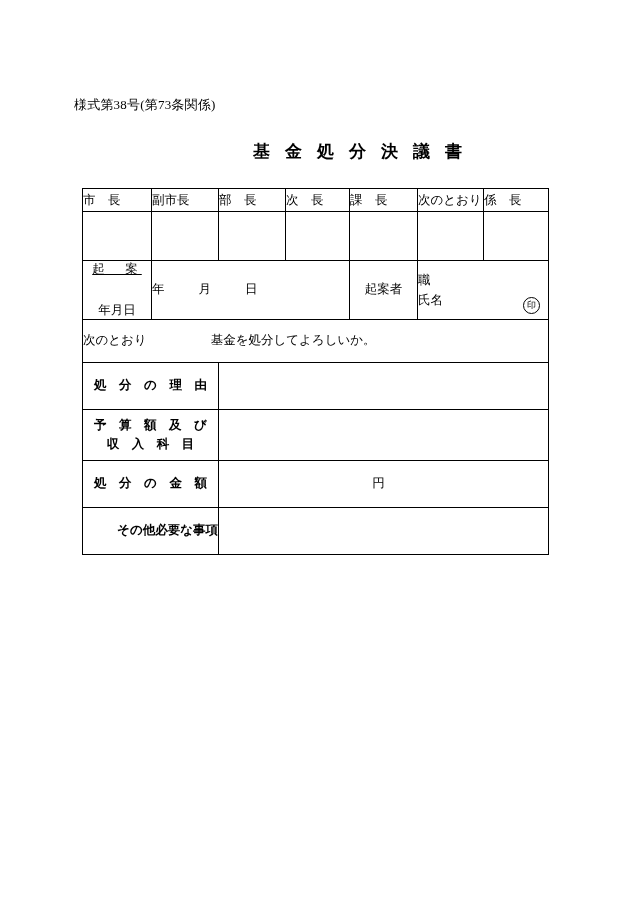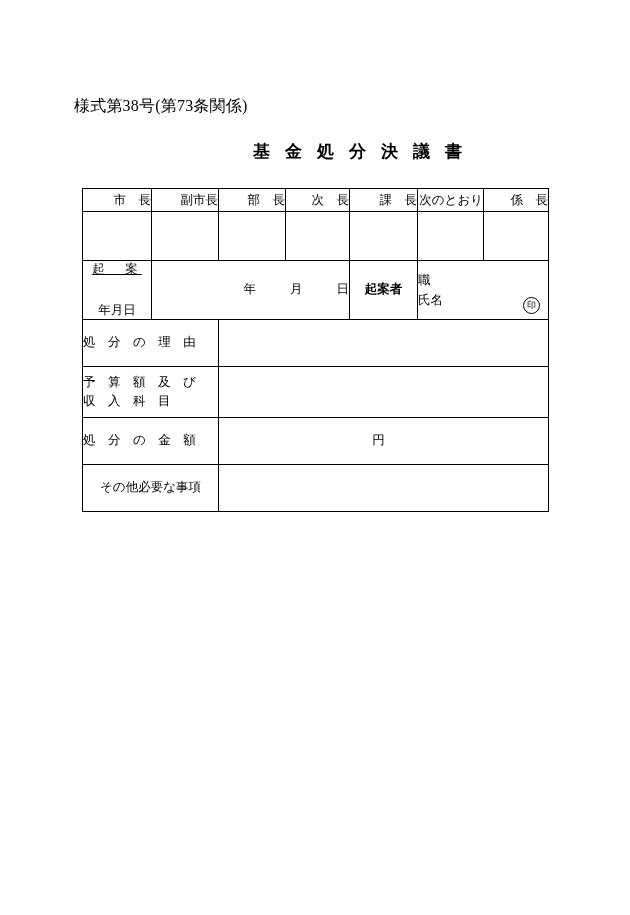--- a/index.html
+++ b/index.html
@@ -19,21 +19,21 @@
     left: 0;
     top: 0;
     width: 630px;
     height: 915px;
     overflow: hidden;
   }
   .form-number {
     position: absolute;
     left: 74px;
     top: 96px;
-    font-size: 16px;
+    font-size: 13px;
     letter-spacing: 0.2px;
     white-space: nowrap;
   }
   .doc-title {
     position: absolute;
     left: 0;
     top: 140px;
     width: 630px;
     text-align: center;
     font-size: 17px;
@@ -51,49 +51,48 @@
     border-collapse: collapse;
     table-layout: fixed;
   }
   table.main td {
     border: 1px solid #000000;
     font-size: 12.5px;
     vertical-align: middle;
     padding: 0;
   }
   .cell-label {
-    text-align: right;
+    text-align: left;
     height: 22px;
     line-height: 22px;
     white-space: nowrap;
   }
   .sig-blank { height: 48px; }
 
   .kian-label {
     text-align: center;
     line-height: 1.35;
     padding: 6px 0;
     white-space: nowrap;
   }
   .kian-label .l1 { letter-spacing: 4px; text-decoration: underline; }
   .kian-label .l2 { letter-spacing: 0px; margin-top: 24px; }
 
   .date-cell {
-    text-align: right;
+    text-align: left;
     padding: 14px 0;
     white-space: nowrap;
     margin-top: 37px;
   }
   .date-cell .d { display: inline-block; }
   .date-cell .gap { display: inline-block; width: 34px; }
 
   .kianja {
     text-align: center;
     white-space: nowrap;
-    font-weight: bold;
   }
 
   .shokushi {
     position: relative;
     padding: 5px 0 5px 8px;
     line-height: 1.6;
     height: 42px;
   }
   .shokushi .seal {
     position: absolute;
@@ -110,38 +109,40 @@
 
   .question-row td {
     height: 42px;
     padding: 0 0 0 14px;
     font-size: 12.5px;
     white-space: nowrap;
   }
   .question-row .q-gap { display: inline-block; width: 64px; }
 
   .row-label {
-    text-align: left;
+    text-align: center;
     white-space: nowrap;
     line-height: 1.5;
     padding: 6px 4px;
+    font-weight: bold;
   }
   .value-cell { padding: 0 16px; }
   .tall { height: 46px; }
   .taller { height: 50px; }
   .yen {
     display: block;
     text-align: center;
     padding-right: 10px;
   }
   .other-label {
-    text-align: center;
+    text-align: right;
     white-space: nowrap;
     font-size: 12.5px;
     padding: 6px 2px;
+    font-weight: bold;
   }
 </style>
 </head>
 <body>
 
 <div class="page">
 
   <div class="form-number">様式第38号(第73条関係)</div>
 
   <div class="doc-title">
@@ -189,20 +190,25 @@
           <span class="d">年</span><span class="gap"></span><span class="d">月</span><span class="gap"></span><span class="d">日</span>
         </td>
         <td class="kianja">起案者</td>
         <td class="shokushi" colspan="2">
           <div>職</div>
           <div>氏名</div>
           <span class="seal">印</span>
         </td>
       </tr>
 
+      <tr class="question-row">
+        <td colspan="7">
+          <span>次のとおり</span><span class="q-gap"></span><span>基金を処分してよろしいか。</span>
+        </td>
+      </tr>
 
       <tr>
         <td class="row-label tall" colspan="2">処　分　の　理　由</td>
         <td class="value-cell tall" colspan="5"></td>
       </tr>
 
       <tr>
         <td class="row-label taller" colspan="2">
           <div>予　算　額　及　び</div>
           <div>収　入　科　目</div>

